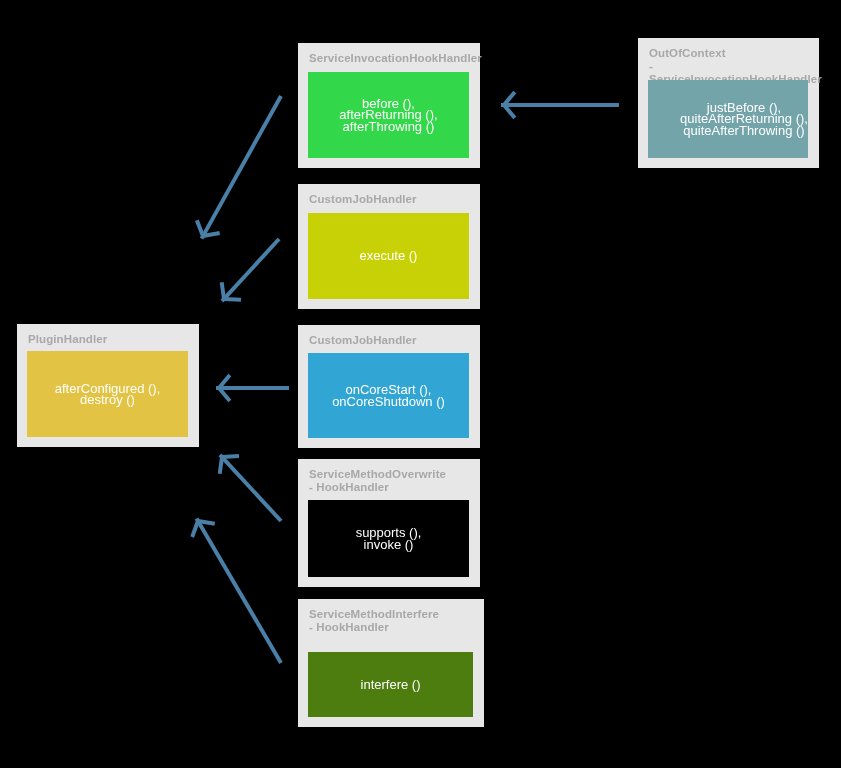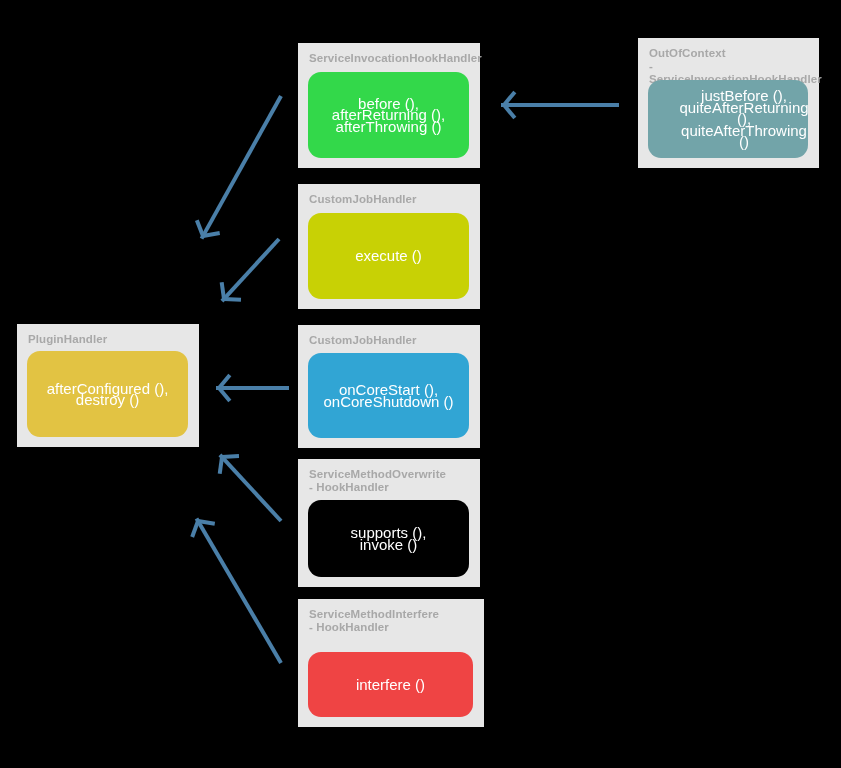--- a/index.html
+++ b/index.html
@@ -37,29 +37,28 @@
     line-height: 13px;
     letter-spacing: 0.1px;
     white-space: pre-line;
   }
   .card-body {
     position: absolute;
     left: 10px;
     right: 11px;
     bottom: 10px;
     color: #ffffff;
-    font-size: 15px;
+    font-size: 13px;
     line-height: 11.5px;
     text-align: center;
     white-space: pre-line;
     display: flex;
     align-items: center;
     justify-content: center;
     box-sizing: border-box;
-    border-radius: 13px;
   }
   .arrow-layer {
     position: absolute;
     left: 0; top: 0;
     width: 841px;
     height: 768px;
     pointer-events: none;
   }
 </style>
 </head>
@@ -96,21 +95,21 @@
       </div>
       <div class="card" style="left: 298px; top: 459px; width: 182px; height: 128px; background: rgb(231, 231, 231);">
         <div class="card-title" style="color: rgb(168, 168, 168);">ServiceMethodOverwrite
 - HookHandler</div>
         <div class="card-body" style="top: 41px; background: #000000; color: rgb(255, 255, 255);">supports (),
 invoke ()</div>
       </div>
       <div class="card" style="left: 298px; top: 599px; width: 186px; height: 128px; background: rgb(231, 231, 231);">
         <div class="card-title" style="color: rgb(168, 168, 168);">ServiceMethodInterfere
 - HookHandler</div>
-        <div class="card-body" style="top: 31px; background: #ef4444; color: rgb(255, 255, 255); margin-top: 22px;">interfere ()</div>
+        <div class="card-body" style="top: 31px; background: #4d7c0f; color: rgb(255, 255, 255); margin-top: 22px;">interfere ()</div>
       </div>
     </div>
   <svg class="arrow-layer" id="arrows" width="841" height="768" viewBox="0 0 841 768">
       <g>
         <line x1="619" y1="105" x2="501" y2="105" stroke="#4a7fa8" stroke-width="4"></line>
         <line x1="504" y1="105" x2="514.8362078257277" y2="91.90127487281157" stroke="#4a7fa8" stroke-width="4"></line>
         <line x1="504" y1="105" x2="514.8362078257277" y2="118.09872512718842" stroke="#4a7fa8" stroke-width="4"></line>
       </g>
       <g>
         <line x1="281" y1="96" x2="201.5398935253542" y2="238.62070392885144" stroke="#4a7fa8" stroke-width="4"></line>

